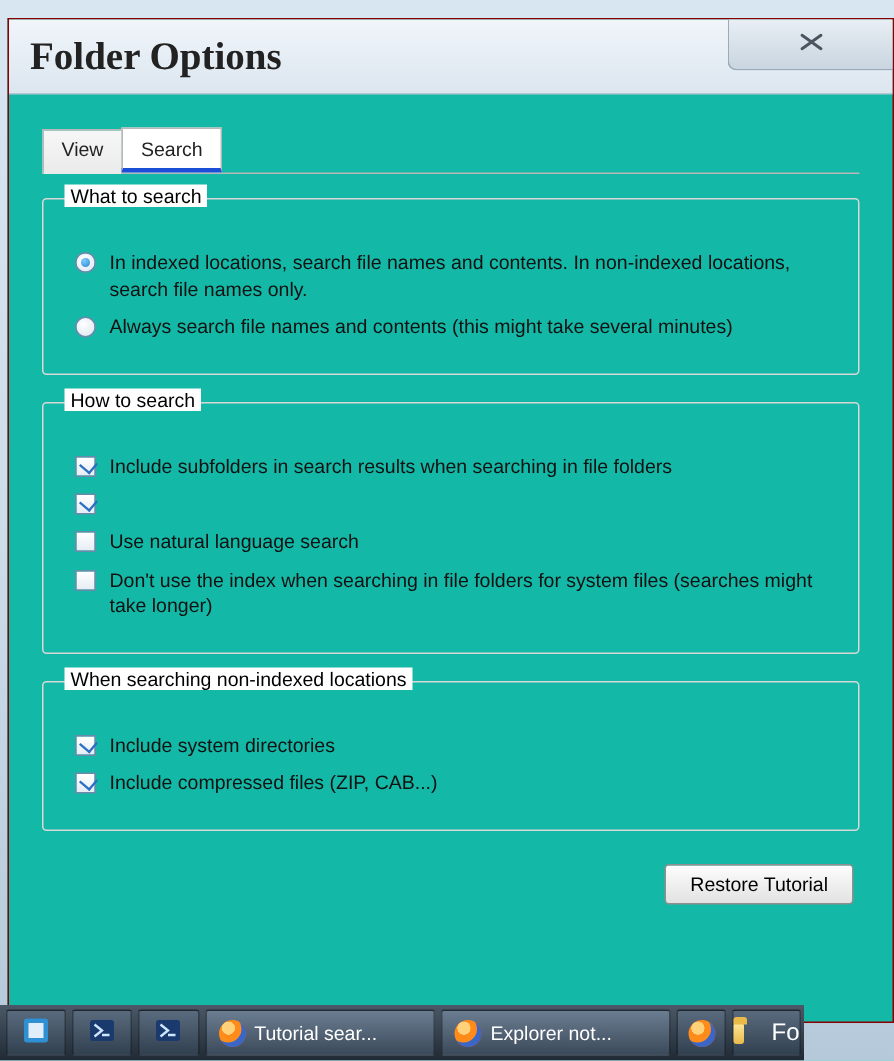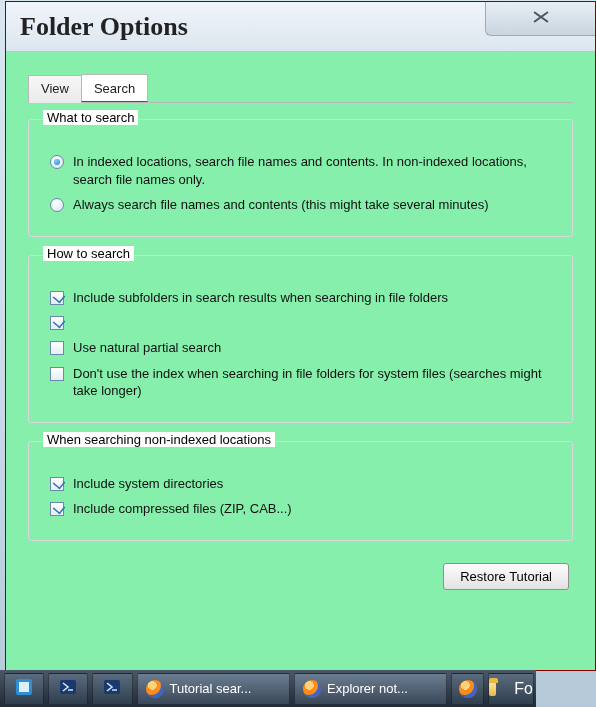--- a/index.html
+++ b/index.html
@@ -8,24 +8,24 @@
     font-family: "Segoe UI", Tahoma, sans-serif;
     font-size: 13px;
     background: linear-gradient(to bottom, #d8e6f1 0%, #cddce9 50%, #b5c9da 100%);
     width: 596px;
     height: 707px;
     overflow: hidden;
     position: relative;
   }
   .window {
     position: absolute;
-    left: 5px; top: 1px;
+    left: 5px; top: 12px;
     width: 591px; height: 670px;
     border: 1px solid #8a0000;
-    background: #86efac;
+    background: #14b8a6;
   }
   .titlebar {
     height: 50px;
     background: linear-gradient(to bottom, #f0f5fa, #dce6ef);
     border-bottom: 1px solid #b8c6d4;
     display: flex;
     align-items: center;
     padding: 0 14px;
     position: relative;
   }
@@ -63,21 +63,21 @@
     border-bottom: none;
     background: linear-gradient(to bottom,#f7f7f7,#eaeaea);
     margin-right: -1px;
     position: relative;
     top: 1px;
     font-size: 13px;
     color: #222;
   }
   .tab.active {
     background: #fff;
-    border-bottom: 1px solid #1d4ed8;
+    border-bottom: 3px solid #1d4ed8;
     z-index: 2;
     padding-top: 6px;
     top: 0;
   }
 
   .group {
     border: 1px solid #d8d8d8;
     border-radius: 3px;
     padding: 12px 14px 14px 14px;
     margin-bottom: 18px;
@@ -244,21 +244,21 @@
       </div>
       <div class="opt">
         <span class="ctrl">
             <span class="cb checked"></span>
           </span>
       </div>
       <div class="opt">
         <span class="ctrl">
             <span class="cb"></span>
           </span>
-        <span class="opt-label">Use natural partial search</span>
+        <span class="opt-label">Use natural language search</span>
       </div>
       <div class="opt">
         <span class="ctrl">
             <span class="cb"></span>
           </span>
         <span class="opt-label">Don't use the index when searching in file folders for system files (searches might take longer)</span>
       </div>
     </div>
 
     <div class="group">

